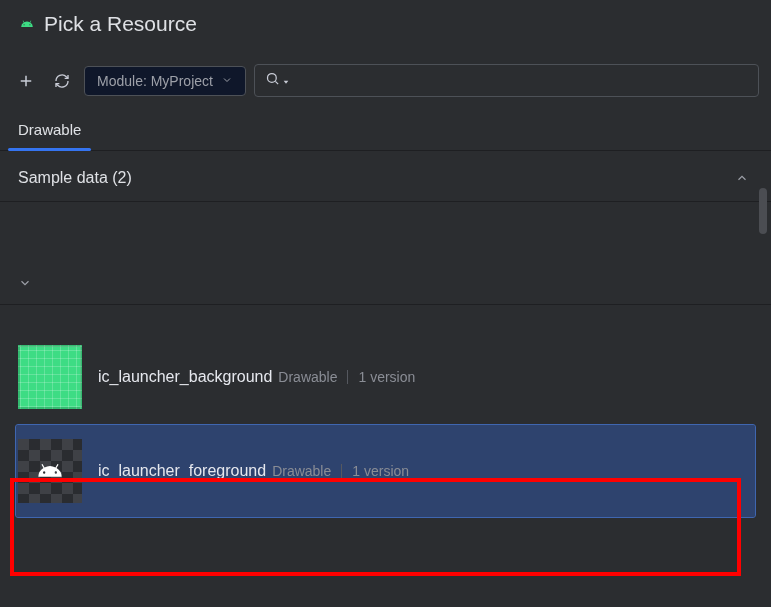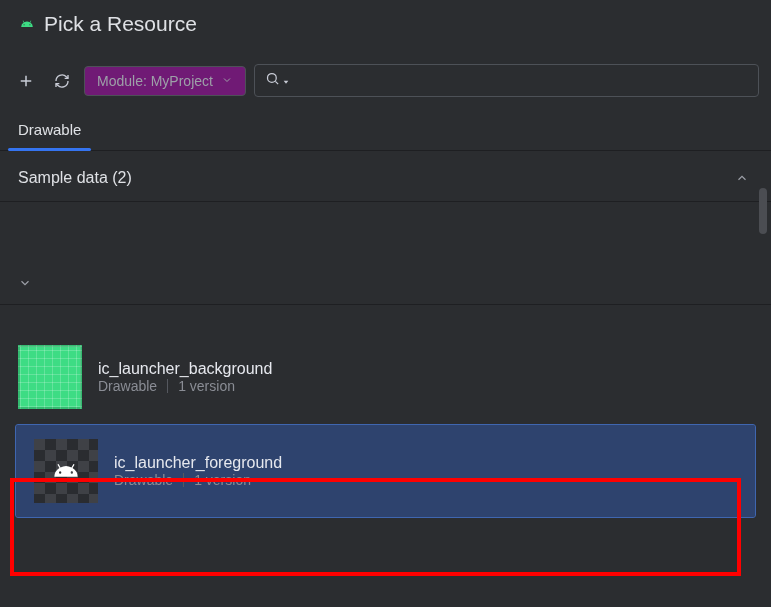--- a/index.html
+++ b/index.html
@@ -43,21 +43,21 @@
     justify-content: center;
     color: #c9ccd6;
     cursor: pointer;
     border-radius: 4px;
   }
   .module-select {
     display: flex;
     align-items: center;
     gap: 8px;
     border: 1px solid #4d5157;
-    background: #701a75;
+    background: #0f172a;
     border-radius: 4px;
     padding: 6px 12px;
     color: #9da0a8;
     font-size: 14px;
     cursor: pointer;
   }
   .search-box {
     flex: 1;
     display: flex;
     align-items: center;
@@ -168,21 +168,22 @@
   }
   .thumb .fg-android {
     position: absolute;
     inset: 0;
     display: flex;
     align-items: center;
     justify-content: center;
   }
   .res-meta {
     display: flex;
-    flex-direction: column;
+    flex-direction: row;
+    gap: 6px;
   }
   .res-name {
     font-size: 16px;
     color: #e6e8ee;
   }
   .res-sub {
     font-size: 14px;
     color: #8a8d95;
     display: flex;
     align-items: center;
@@ -300,21 +301,21 @@
       <div class="res-meta">
         <span class="res-name">ic_launcher_background</span>
         <span class="res-sub">
           <span>Drawable</span>
           <span class="sep"></span>
           <span>1 version</span>
         </span>
       </div>
     </div>
 
-    <div class="resource-row selected" style="margin:6px 16px; border-radius:2px; padding:14px 18px; outline:1px solid #3f66b0;">
+    <div class="resource-row selected" style="margin:6px 16px; border-radius:2px; padding:14px 2px; outline:1px solid #3f66b0;">
       <div class="thumb checker">
         <span class="fg-android">
           <svg width="28" height="28" viewBox="0 0 24 24" fill="#ffffff">
               <path d="M17.6 9.48l1.54-2.67a.5.5 0 10-.87-.5L16.7 9a9.36 9.36 0 00-9.4 0L5.73 6.31a.5.5 0 00-.87.5L6.4 9.48A9 9 0 002 17h20a9 9 0 00-4.4-7.52zM7 14.25a1 1 0 110-2 1 1 0 010 2zm10 0a1 1 0 110-2 1 1 0 010 2z"></path>
             </svg>
         </span>
       </div>
       <div class="res-meta">
         <span class="res-name">ic_launcher_foreground</span>
         <span class="res-sub">

